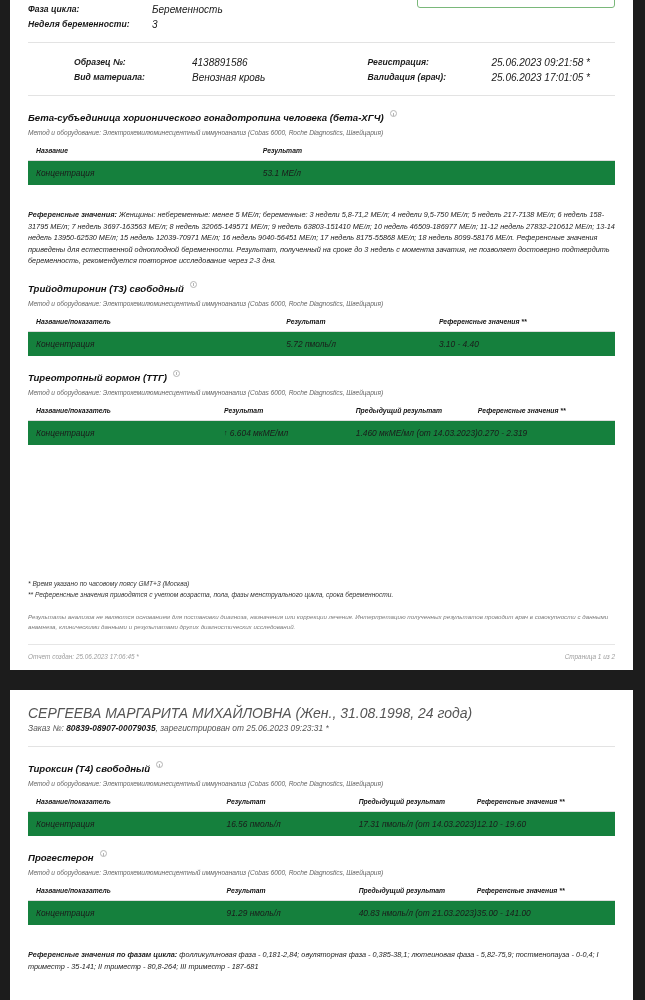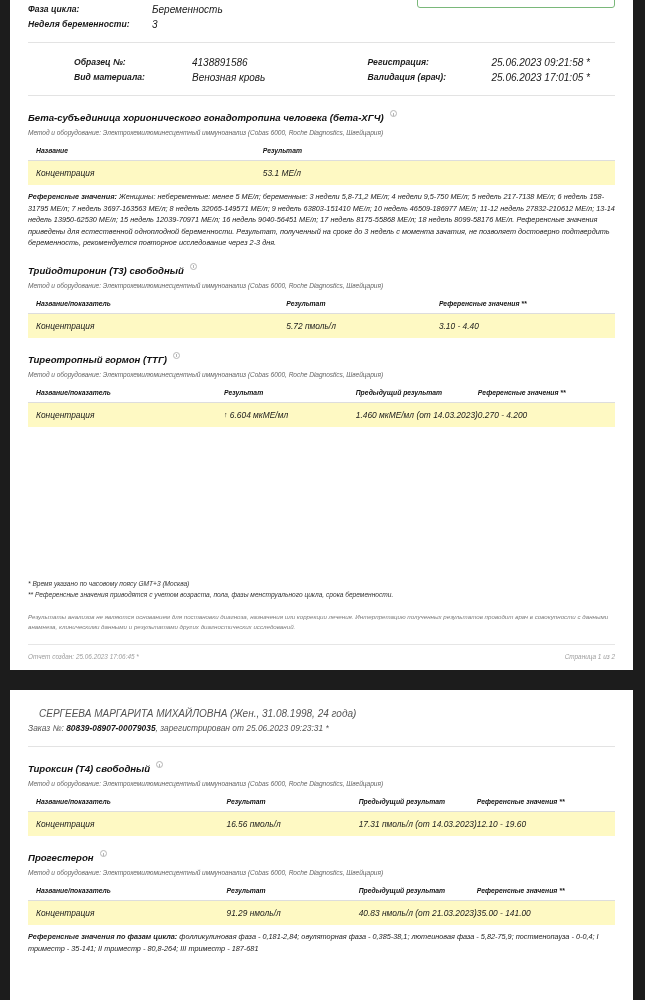--- a/index.html
+++ b/index.html
@@ -83,21 +83,21 @@
   thead th {
     font-size: 6.8px; font-weight: bold; color: #111;
     text-align: left;
     padding: 0 0 6px 0;
     border-bottom: 1px solid #ddd;
     white-space: nowrap;
   }
   thead th:first-child { padding-left: 8px; }
   tbody td {
     font-size: 8.4px; color: #1a1a1a;
-    background: #fef9c3;
+    background: #15803d;
     padding: 7px 0;
     white-space: nowrap;
   }
   tbody td:first-child { padding-left: 8px; }
   .arrow-up { font-size: 7px; vertical-align: 1px; }
 
   
   .c-name  { width: 40%; }
   .c-res2  { width: 60%; }
 
@@ -108,42 +108,42 @@
   .t4c .c-name { width: 36%; }
   .t4c .c-res  { width: 24%; }
   .t4c .c-prev { width: 15.5%; }
   .t4c .c-ref  { width: 24.5%; }
 
   
   .refpara {
     font-size: 7.3px;
     line-height: 11.6px;
     color: #1a1a1a;
-    margin-top: 6px;
+    margin-top: 24px;
     text-align: left;
   }
   .refpara b { font-weight: bold; }
 
   
   .notes { position: absolute; left: 18px; right: 18px; bottom: 10px; }
   .note { font-size: 6.6px; color: #333; line-height: 11px; }
   .disclaimer {
     font-size: 6.2px; color: #7a7a7a; line-height: 10px;
     margin-top: 12px;
   }
   .foot-hr { border-top: 1px solid #e6e6e6; margin-top: 12px; }
   .foot-row {
     display: flex; justify-content: space-between;
     font-size: 6.4px; color: #9b9b9b;
     margin-top: 8px;
   }
 
   
   .patient { padding-top: 16px; }
-  .pt-name { font-size: 10px; color: #555; line-height: 15px; margin-left: 11px; }
+  .pt-name { font-size: 14px; color: #555; line-height: 15px; }
   .pt-order { font-size: 8.4px; color: #555; line-height: 15px; }
   .pt-order b { color: #1a1a1a; font-weight: bold; margin-top: 36px; }
 </style>
 </head>
 <body>
 
 <div class="viewport">
 
   <div class="page" id="page1">
     <div class="page-inner">
@@ -252,21 +252,21 @@
               <th class="c-res">Результат</th>
               <th class="c-prev">Предыдущий результат</th>
               <th class="c-ref">Референсные значения **</th>
             </tr>
           </thead>
           <tbody>
             <tr>
               <td>Концентрация</td>
               <td><span class="arrow-up">↑</span> <span>6.604 мкМЕ/мл</span></td>
               <td>1.460 мкМЕ/мл (от 14.03.2023)</td>
-              <td>0.270 - 4.200</td>
+              <td>0.270 - 2.319</td>
             </tr>
           </tbody>
         </table>
       </div>
 
       <div class="notes">
         <div class="note">* Время указано по часовому поясу GMT+3 (Москва)</div>
         <div class="note">** Референсные значения приводятся с учетом возраста, пола, фазы менструального цикла, срока беременности.</div>
         <div class="disclaimer">Результаты анализов не являются основанием для постановки диагноза, назначения или коррекции лечения. Интерпретацию полученных результатов проводит врач в совокупности с данными анамнеза, клиническими данными и результатами других диагностических исследований.</div>
         <div class="foot-hr"></div>

